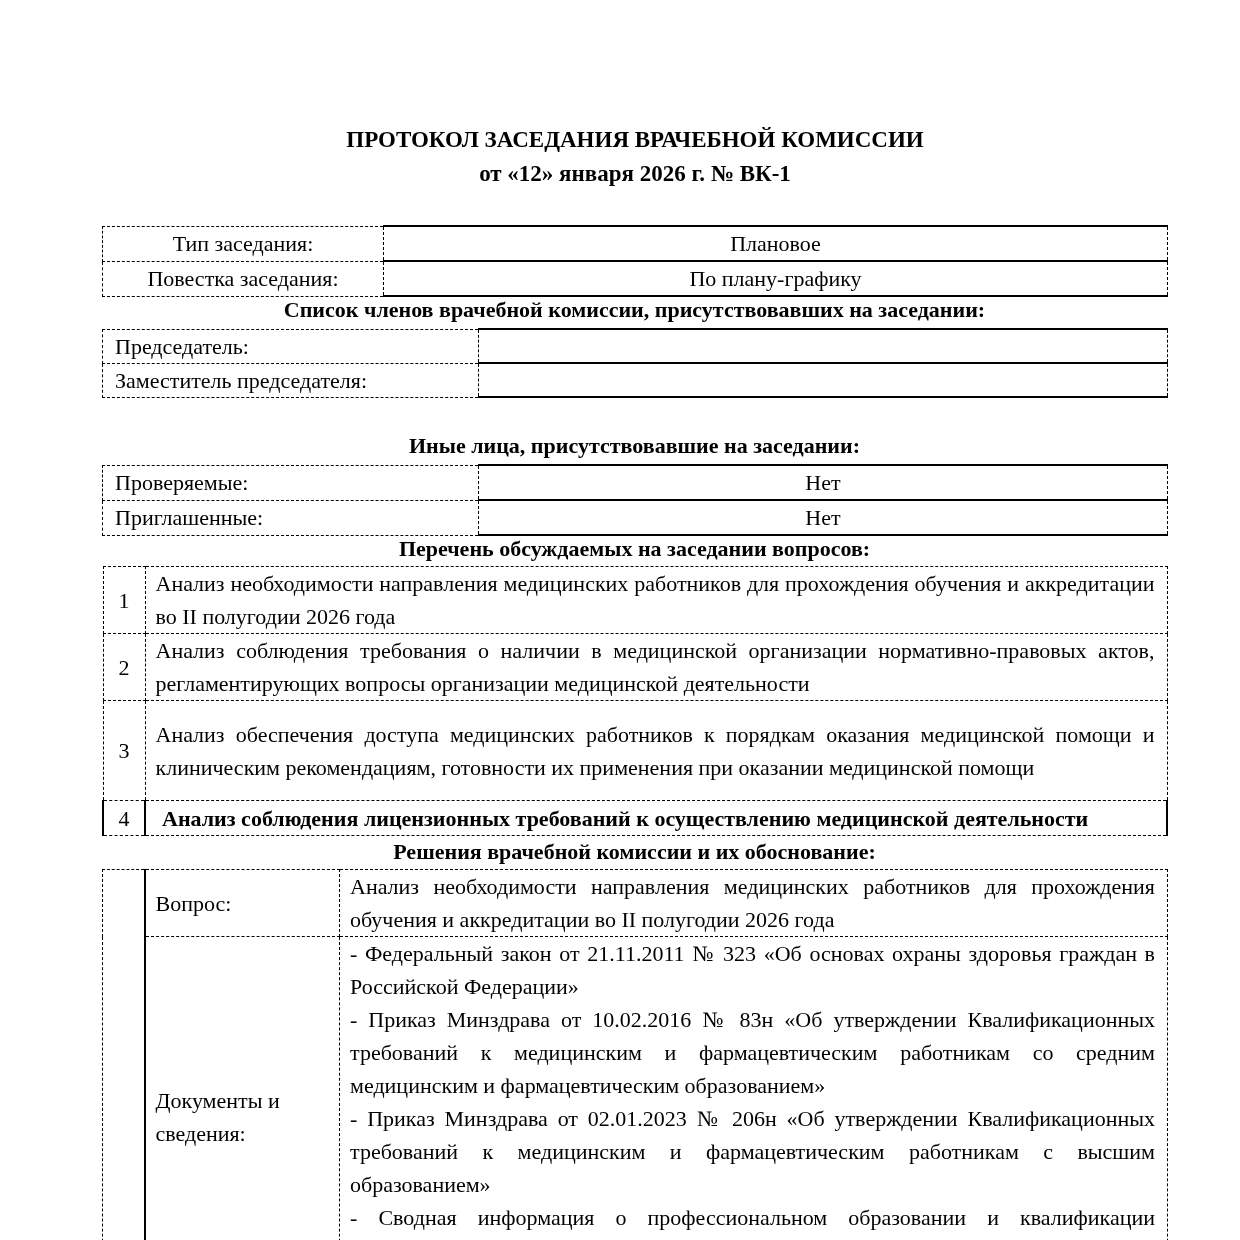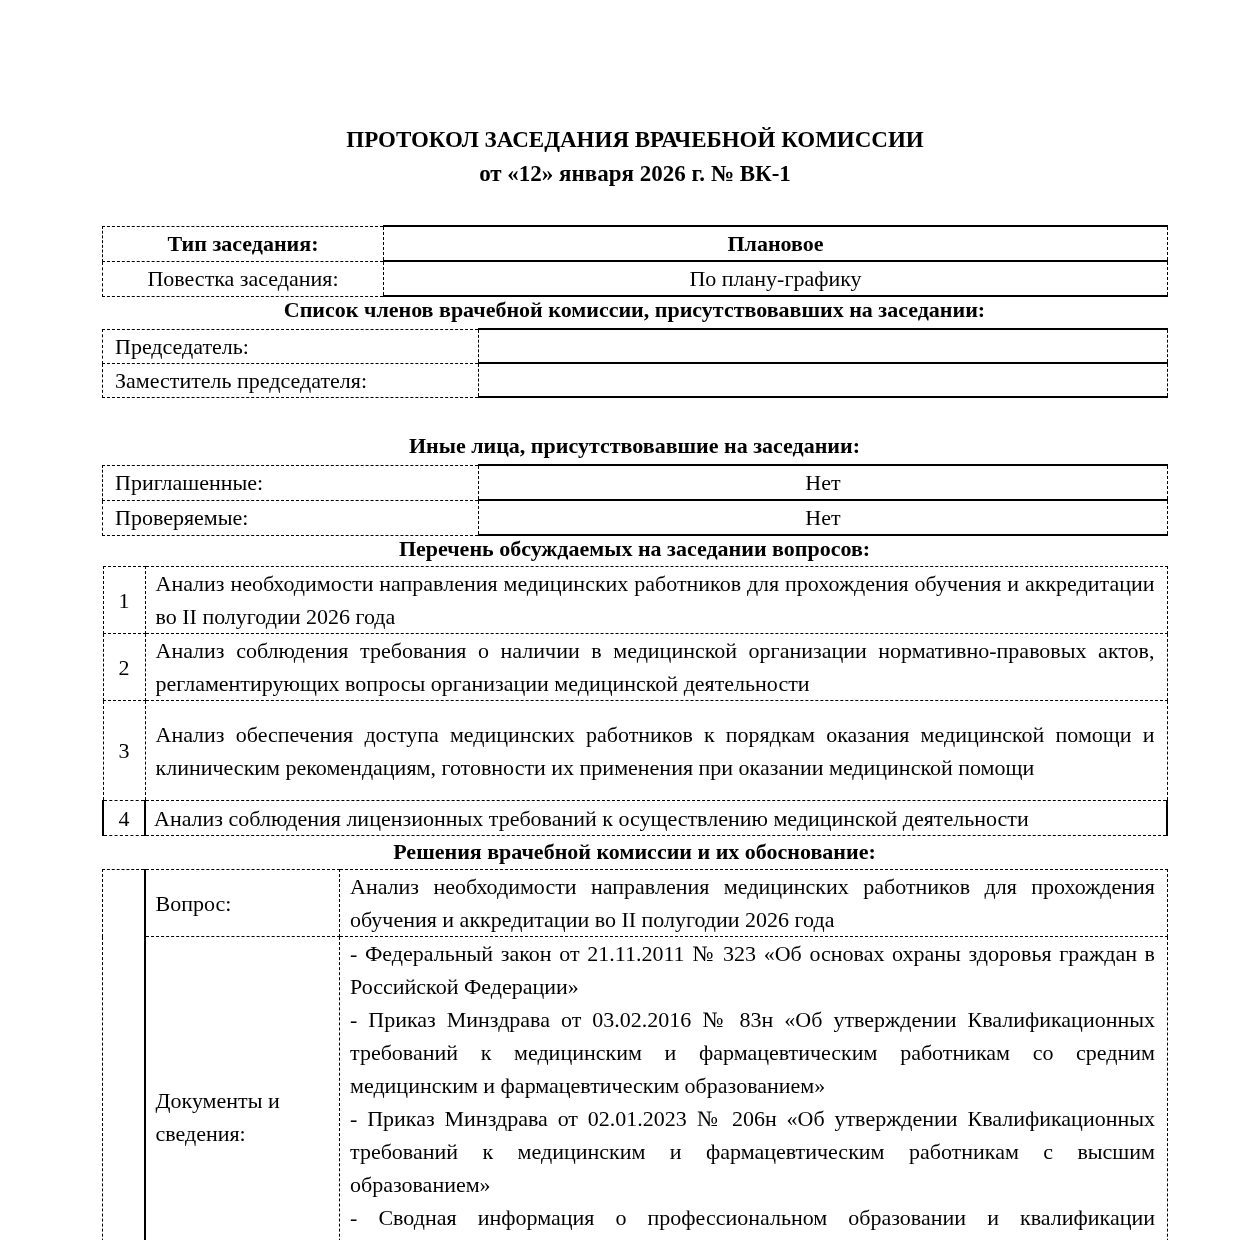--- a/index.html
+++ b/index.html
@@ -43,21 +43,21 @@
 
   <div class="title" style="top:115px;">ПРОТОКОЛ ЗАСЕДАНИЯ ВРАЧЕБНОЙ КОМИССИИ</div>
   <div class="title" style="top:149px;">от «12» января 2026 г. № ВК-1</div>
 
   <table class="mixed" style="top:217px;">
     <colgroup>
         <col style="width:281px">
         <col>
       </colgroup>
     <tbody>
-        <tr style="height:34px;font-weight:bold;">
+        <tr style="height:34px;">
       <td class="left center">Тип заседания:</td>
       <td class="right center">Плановое</td>
     </tr>
     <tr style="height:34px;">
       <td class="left center">Повестка заседания:</td>
       <td class="right center">По плану-графику</td>
     </tr>
   </tbody>
     </table>
 
@@ -82,25 +82,25 @@
 
   <div class="section-heading" style="top:421px;">Иные лица, присутствовавшие на заседании:</div>
 
   <table class="mixed" style="top:456px;">
     <colgroup>
         <col style="width:376px">
         <col>
       </colgroup>
     <tbody>
         <tr style="height:34px;">
-      <td class="left">Приглашенные:</td>
+      <td class="left">Проверяемые:</td>
       <td class="right center">Нет</td>
     </tr>
     <tr style="height:34px;">
-      <td class="left">Проверяемые:</td>
+      <td class="left">Приглашенные:</td>
       <td class="right center">Нет</td>
     </tr>
   </tbody>
     </table>
 
   <div class="section-heading" style="top:524px;">Перечень обсуждаемых на заседании вопросов:</div>
 
   <table style="top:558px;">
     <colgroup>
         <col style="width:42px">
@@ -114,21 +114,21 @@
     <tr style="height:67px;">
       <td class="center" style="padding:0;">2</td>
       <td class="justify" style="padding:0 12px 0 10px;">Анализ соблюдения требования о наличии в медицинской организации нормативно-правовых актов, регламентирующих вопросы организации медицинской деятельности</td>
     </tr>
     <tr style="height:100px;">
       <td class="center" style="padding:0;">3</td>
       <td class="justify" style="padding:0 12px 0 10px;">Анализ обеспечения доступа медицинских работников к порядкам оказания медицинской помощи и клиническим рекомендациям, готовности их применения при оказании медицинской помощи</td>
     </tr>
     <tr class="q4" style="height:35px;">
       <td class="center num" style="padding:0;">4</td>
-      <td style="padding:0 8px; white-space:nowrap;">Анализ соблюдения лицензионных требований к осуществлению медицинской деятельности</td>
+      <td style="padding:0 16px; white-space:nowrap;font-weight:bold;">Анализ соблюдения лицензионных требований к осуществлению медицинской деятельности</td>
     </tr>
   </tbody>
     </table>
 
   <div class="section-heading" style="top:827px;">Решения врачебной комиссии и их обоснование:</div>
 
   <table class="dec" style="top:861px;">
     <colgroup>
         <col style="width:42px">
         <col style="width:195px">
@@ -139,21 +139,21 @@
       <td class="num-cell" rowspan="2" style="border-left:1px dashed #000; border-right:2px solid #000;">
         
       </td>
       <td style="padding:0 10px;">Вопрос:</td>
       <td class="justify" style="padding:0 12px 0 10px;">Анализ необходимости направления медицинских работников для прохождения обучения и аккредитации во II полугодии 2026 года</td>
     </tr>
     <tr style="height:360px;">
       <td style="padding:0 10px; border-left:2px solid #000;">Документы и сведения:</td>
       <td class="justify" style="padding:0 12px 0 10px; vertical-align:top;">
         <span class="doc-line">- Федеральный закон от 21.11.2011 № 323 «Об основах охраны здоровья граждан в Российской Федерации»</span>
-        <span class="doc-line">- Приказ Минздрава от 03.02.2016 № 83н «Об утверждении Квалификационных требований к медицинским и фармацевтическим работникам со средним медицинским и фармацевтическим образованием»</span>
+        <span class="doc-line">- Приказ Минздрава от 10.02.2016 № 83н «Об утверждении Квалификационных требований к медицинским и фармацевтическим работникам со средним медицинским и фармацевтическим образованием»</span>
         <span class="doc-line">- Приказ Минздрава от 02.01.2023 № 206н «Об утверждении Квалификационных требований к медицинским и фармацевтическим работникам с высшим образованием»</span>
         <span class="doc-line">- Сводная информация о профессиональном образовании и квалификации медицинских работников</span>
       </td>
     </tr>
   </tbody>
     </table>
 
 </div>
 
 </body></html>

